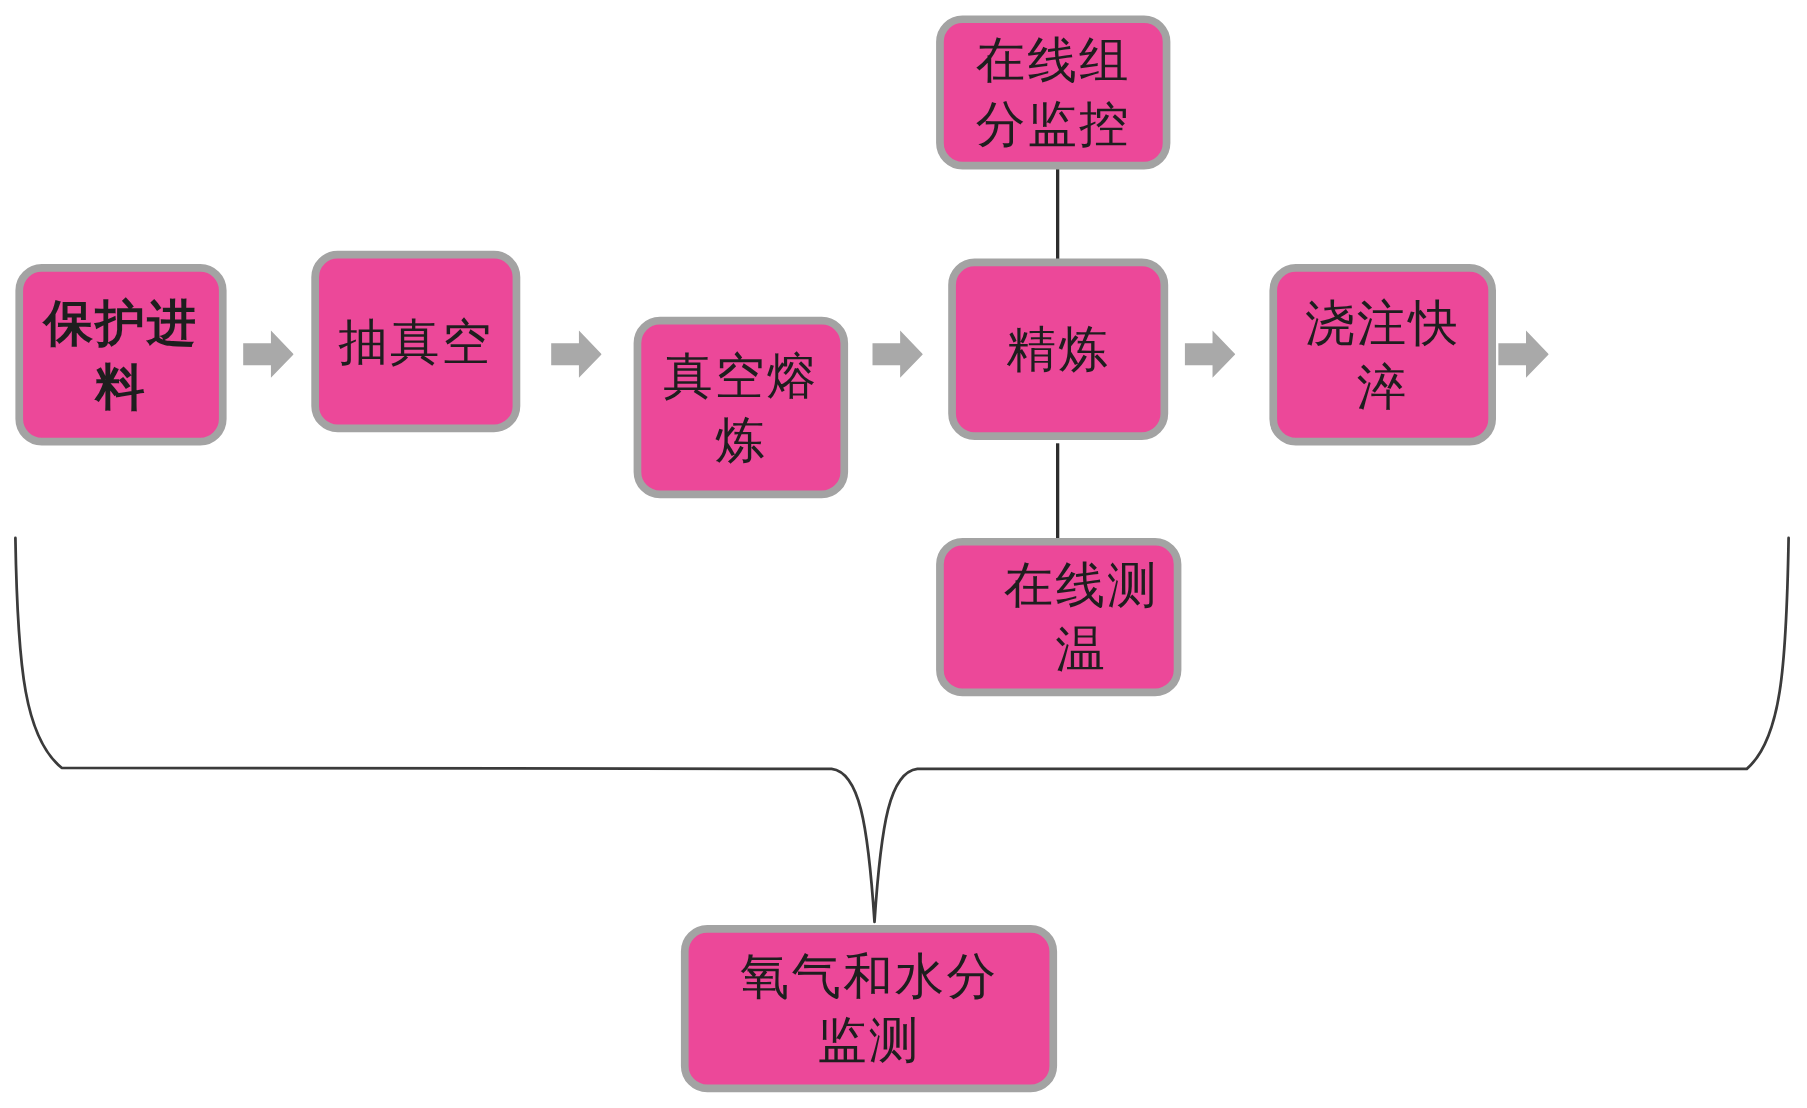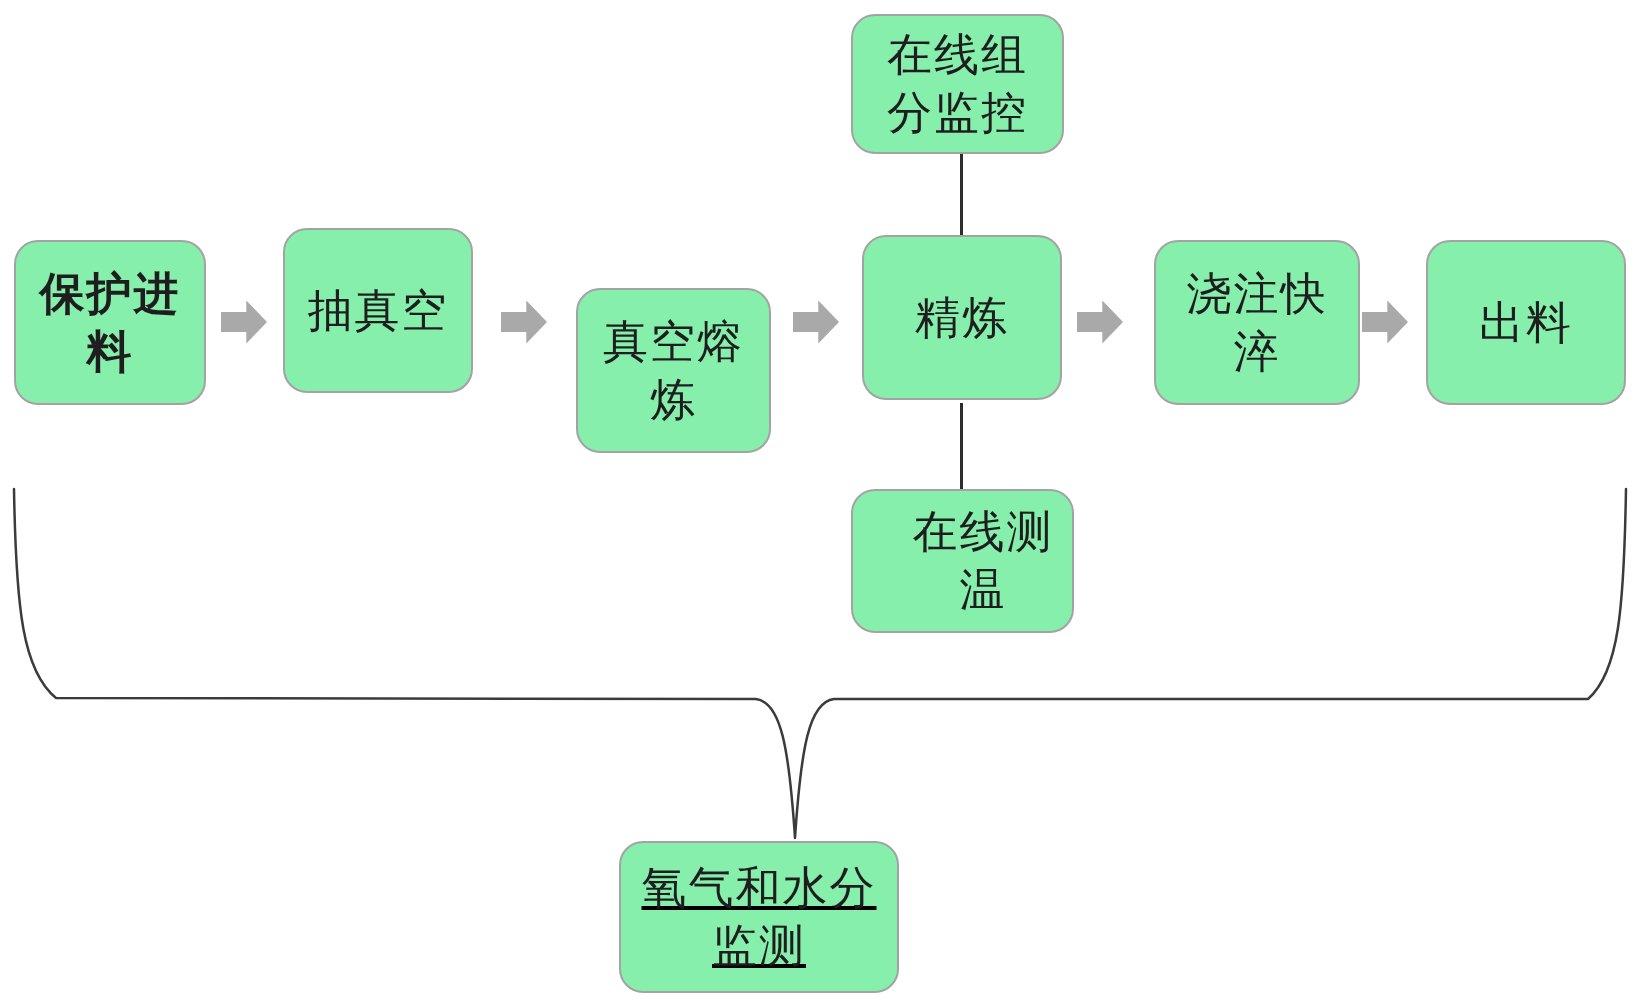--- a/index.html
+++ b/index.html
@@ -11,22 +11,22 @@
   .canvas {
     position: relative;
     width: 1643px;
     height: 1007px;
     background: #ffffff;
     overflow: hidden;
   }
   .node {
     position: absolute;
     box-sizing: border-box;
-    background: #86efac;
-    border: 2px solid #a3a3a3;
+    background: #ec4899;
+    border: 7px solid #a3a3a3;
     border-radius: 24px;
     display: flex;
     align-items: center;
     justify-content: center;
     text-align: center;
     z-index: 2;
   }
   .node-label {
     white-space: pre-line;
     font-size: 45px;
@@ -37,21 +37,21 @@
   
   .n-feed    { left: 14px;   top: 240px; width: 192px; height: 165px; font-weight: bold; }
   .n-pump    { left: 283px;  top: 228px; width: 190px; height: 165px; }
   .n-melt    { left: 576px;  top: 240px; width: 195px; height: 165px; margin-top: 48px; }
   .n-refine  { left: 862px;  top: 235px; width: 200px; height: 165px; }
   .n-quench  { left: 1139px; top: 240px; width: 206px; height: 165px; margin-left: 15px; }
   .n-out     { left: 1426px; top: 240px; width: 200px; height: 165px; }
   
   .n-comp    { left: 851px;  top: 14px;  width: 213px; height: 140px; }
   .n-temp    { left: 851px;  top: 489px; width: 223px; height: 144px; padding-left: 41px; }
-  .n-oxy     { left: 619px;  top: 841px; width: 280px; height: 152px; text-decoration: underline; }
+  .n-oxy     { left: 619px;  top: 841px; width: 342px; height: 152px; }
 
   .vline {
     position: absolute;
     width: 3px;
     background: #2d2d2d;
     z-index: 1;
   }
   .c-top    { left: 960px; top: 152px; height: 90px; }
   .c-bottom { left: 960px; top: 403px; height: 88px; }
 
@@ -137,23 +137,20 @@
 
   <div class="node n-quench">
     <span class="node-label">浇注快
 淬</span>
   </div>
 
   <svg class="flow-arrow a5" viewBox="0 0 60 56">
     <polygon points="0,15 33,15 33,0 60,28 33,56 33,41 0,41" fill="#a9a9a9"></polygon>
   </svg>
 
-  <div class="node n-out">
-    <span class="node-label">出料</span>
-  </div>
 
   <div class="node n-temp">
     <span class="node-label">在线测
 温</span>
   </div>
 
   <div class="node n-oxy">
     <span class="node-label">氧气和水分
 监测</span>
   </div>

